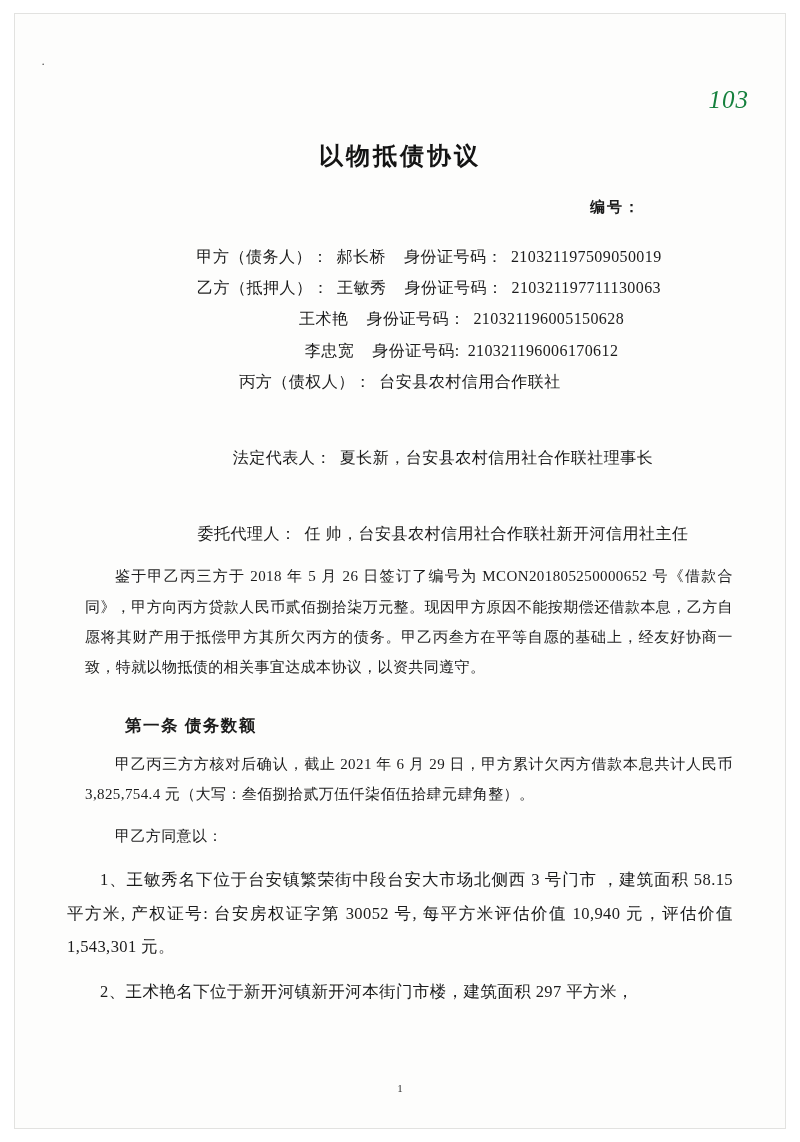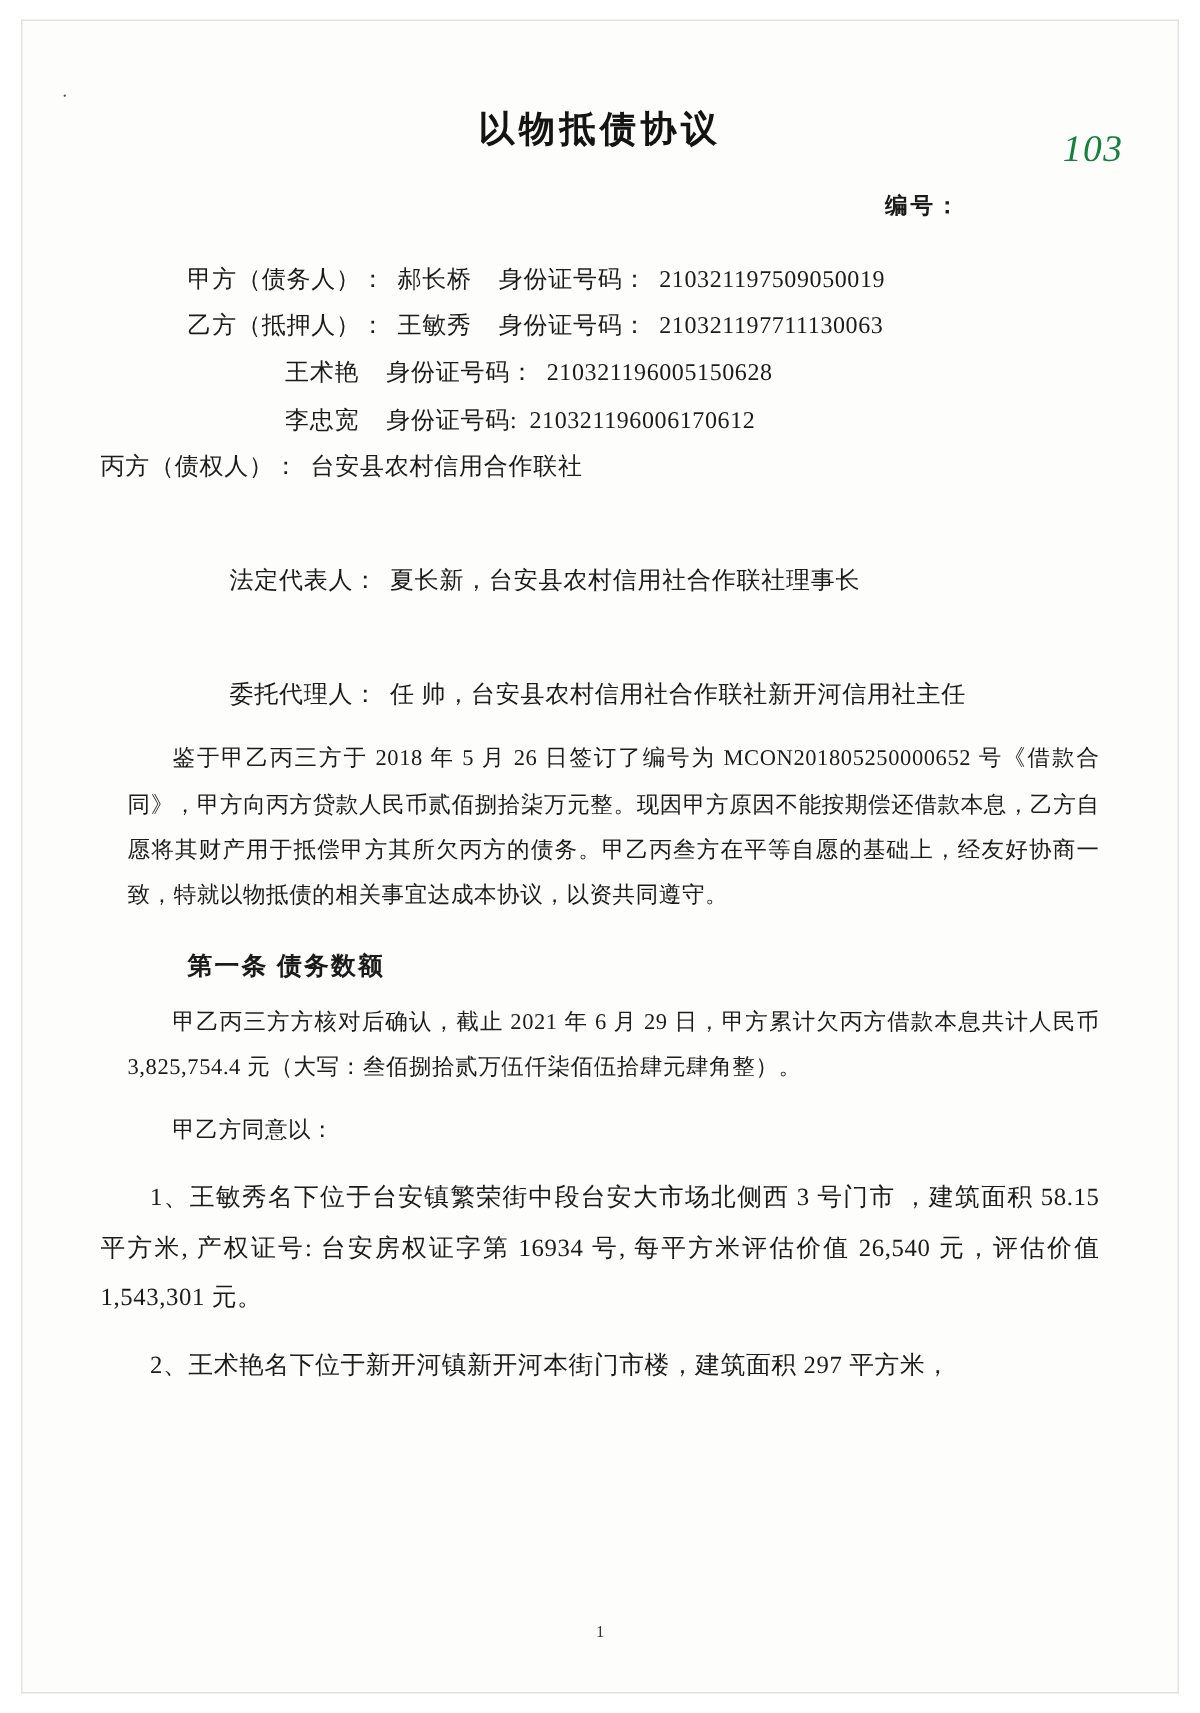--- a/index.html
+++ b/index.html
@@ -52,21 +52,21 @@
     letter-spacing: 1px;
   }
   .corner-mark {
     position: absolute;
     left: 26px;
     top: 42px;
     font-size: 13px;
     color: #555;
   }
   .doc-title {
-    margin-top: 26px;
+    margin-top: 96px;
     text-align: center;
     font-size: 24px;
     font-weight: bold;
     letter-spacing: 3px;
     color: #141414;
   }
   .serial-line {
     margin-top: 26px;
     text-align: right;
     padding-right: 92px;
@@ -74,20 +74,21 @@
     font-weight: bold;
     letter-spacing: 2px;
   }
   .party-block {
     margin-top: 24px;
     font-size: 16px;
     line-height: 1.95;
   }
   .party-row {
     white-space: nowrap;
+    text-align: center;
   }
   .ind-1 { padding-left: 58px; }
   .ind-2 { padding-left: 86px; margin-top: 45px; }
   .ind-3 { padding-left: 115px; }
   .lbl {
     letter-spacing: 0.5px;
   }
   .val {
     padding-left: 8px;
     letter-spacing: 0.5px;
@@ -104,21 +105,21 @@
     margin-top: 12px;
     font-size: 15px;
     line-height: 2.02;
     text-align: justify;
     text-justify: inter-ideograph;
     text-indent: 2em;
     letter-spacing: 0.4px;
     margin-left: 18px;
   }
   .section-head {
-    margin-top: 20px;
+    margin-top: 32px;
     font-size: 16.5px;
     font-weight: bold;
     padding-left: 58px;
     letter-spacing: 1.5px;
   }
   .list-para {
     margin-top: 12px;
     font-size: 16.5px;
     line-height: 2.02;
     text-align: justify;
@@ -181,19 +182,19 @@
         </div>
 
       </div>
 
       <div class="body-para">鉴于甲乙丙三方于 2018 年 5 月 26 日签订了编号为 MCON201805250000652 号《借款合同》，甲方向丙方贷款人民币贰佰捌拾柒万元整。现因甲方原因不能按期偿还借款本息，乙方自愿将其财产用于抵偿甲方其所欠丙方的债务。甲乙丙叁方在平等自愿的基础上，经友好协商一致，特就以物抵债的相关事宜达成本协议，以资共同遵守。</div>
 
       <div class="section-head">第一条  债务数额</div>
       <div class="body-para">甲乙丙三方方核对后确认，截止 2021 年 6 月 29 日，甲方累计欠丙方借款本息共计人民币 3,825,754.4 元（大写：叁佰捌拾贰万伍仟柒佰伍拾肆元肆角整）。</div>
 
       <div class="body-para">甲乙方同意以：</div>
-      <div class="list-para">1、王敏秀名下位于台安镇繁荣街中段台安大市场北侧西 3 号门市 ，建筑面积 58.15 平方米, 产权证号: 台安房权证字第 16934 号, 每平方米评估价值 26,540 元，评估价值 1,543,301 元。</div>
+      <div class="list-para">1、王敏秀名下位于台安镇繁荣街中段台安大市场北侧西 3 号门市 ，建筑面积 58.15 平方米, 产权证号: 台安房权证字第 30052 号, 每平方米评估价值 10,940 元，评估价值 1,543,301 元。</div>
       <div class="list-para">2、王术艳名下位于新开河镇新开河本街门市楼，建筑面积 297 平方米，</div>
 
       <div class="footer-num">1</div>
     </div>
   </div>
 </div>
 
 </body></html>

